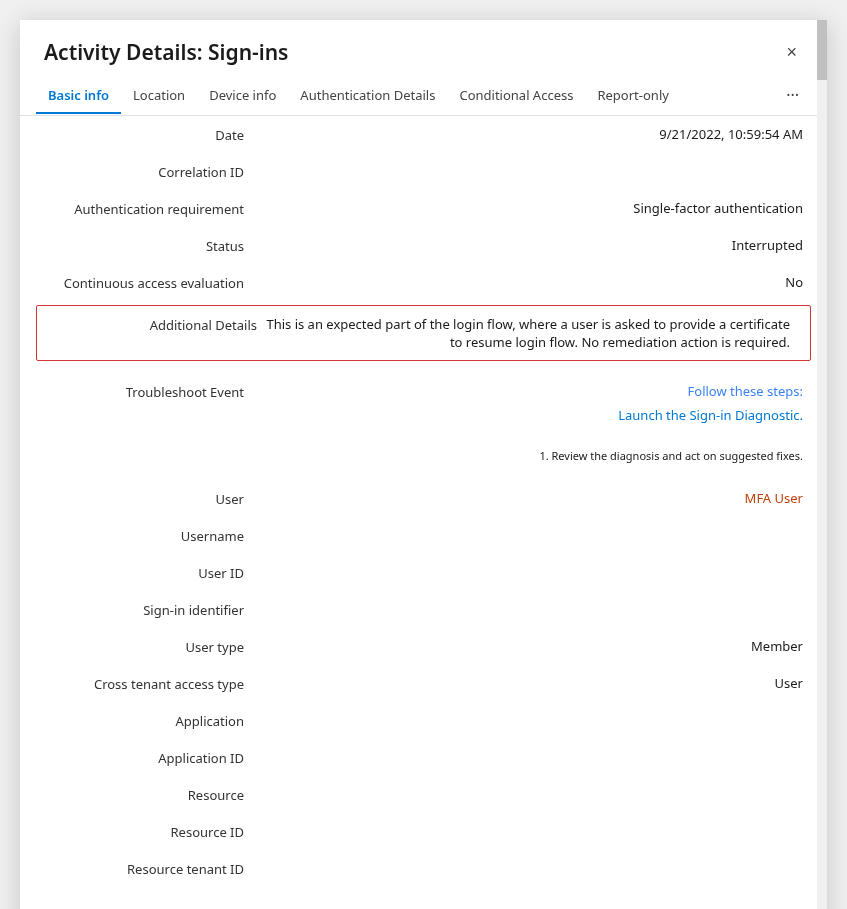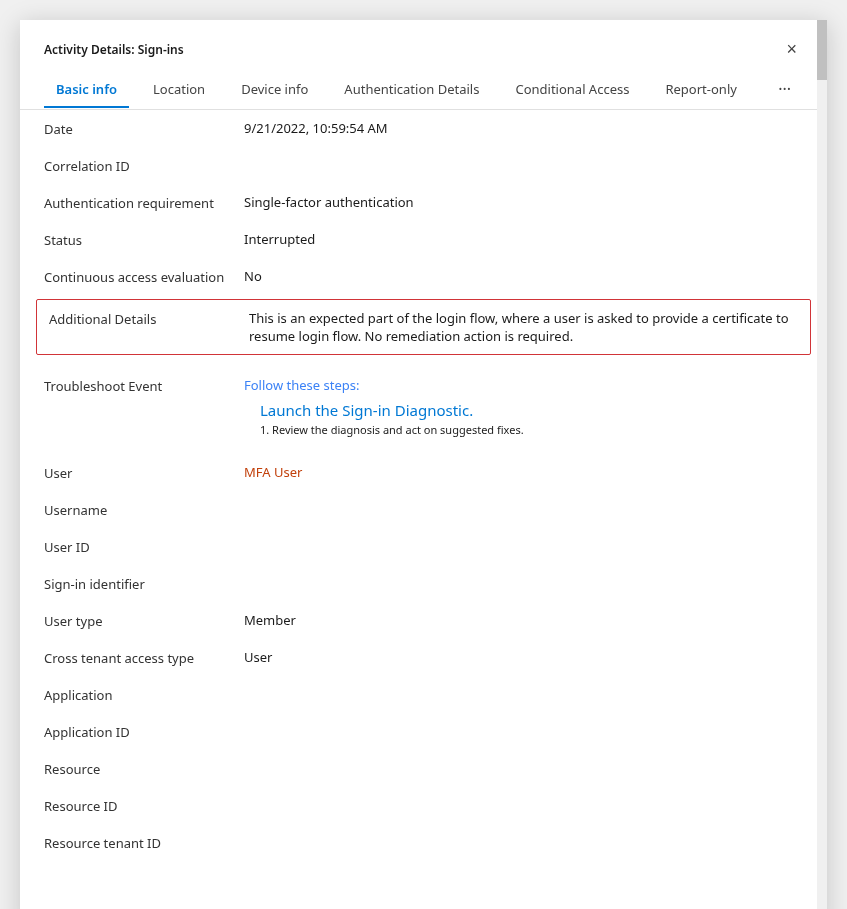--- a/index.html
+++ b/index.html
@@ -31,41 +31,41 @@
 
     .dialog-header {
       display: flex;
       justify-content: space-between;
       align-items: center;
       padding: 18px 24px 10px 24px;
       border-bottom: none;
     }
 
     .dialog-title {
-      font-size: 12px;
+      font-size: 21px;
       font-weight: 600;
       color: #1b1b1b;
     }
 
     .close-btn {
       background: none;
       border: none;
       cursor: pointer;
       font-size: 18px;
       color: #444;
       padding: 2px 6px;
       line-height: 1;
     }
 
     .tabs {
       display: flex;
       align-items: center;
       border-bottom: 1px solid #e0e0e0;
-      padding: 0 24px;
-      gap: 12px;
+      padding: 0 16px;
+      gap: 0;
     }
 
     .tab {
       padding: 8px 12px;
       cursor: pointer;
       font-size: 13px;
       color: #444;
       border-bottom: 2px solid transparent;
       white-space: nowrap;
       margin-bottom: -1px;
@@ -93,20 +93,21 @@
       overflow-y: auto;
       padding: 0;
     }
 
     .info-row {
       display: flex;
       align-items: flex-start;
       padding: 9px 24px;
       border-bottom: none;
       min-height: 34px;
+      text-align: right;
     }
 
     .info-label {
       width: 200px;
       min-width: 200px;
       color: #333;
       font-size: 13px;
       padding-top: 1px;
     }
 
@@ -118,21 +119,21 @@
 
     .info-value.link {
       color: #c2410c;
       cursor: pointer;
       text-decoration: none;
     }
 
     .info-row.highlighted {
       border: 1.5px solid #d13438;
       margin: 4px 16px;
-      padding: 9px 12px;
+      padding: 9px 20px;
       border-radius: 2px;
     }
 
     .info-row.highlighted .info-label {
       color: #333;
     }
 
     .troubleshoot-value {
       flex: 1;
     }
@@ -142,22 +143,22 @@
       margin-bottom: 6px;
       font-size: 13px;
     }
 
     .troubleshoot-link {
       color: #0078d4;
       cursor: pointer;
       text-decoration: none;
       display: block;
       margin-left: 16px;
-      margin-bottom: 2px;
-      font-size: 15px;
+      margin-bottom: 24px;
+      font-size: 13px;
     }
 
     .troubleshoot-step {
       margin-left: 16px;
       font-size: 11px;
       color: #1b1b1b;
     }
 
     .scrollbar-track {
       position: absolute;

